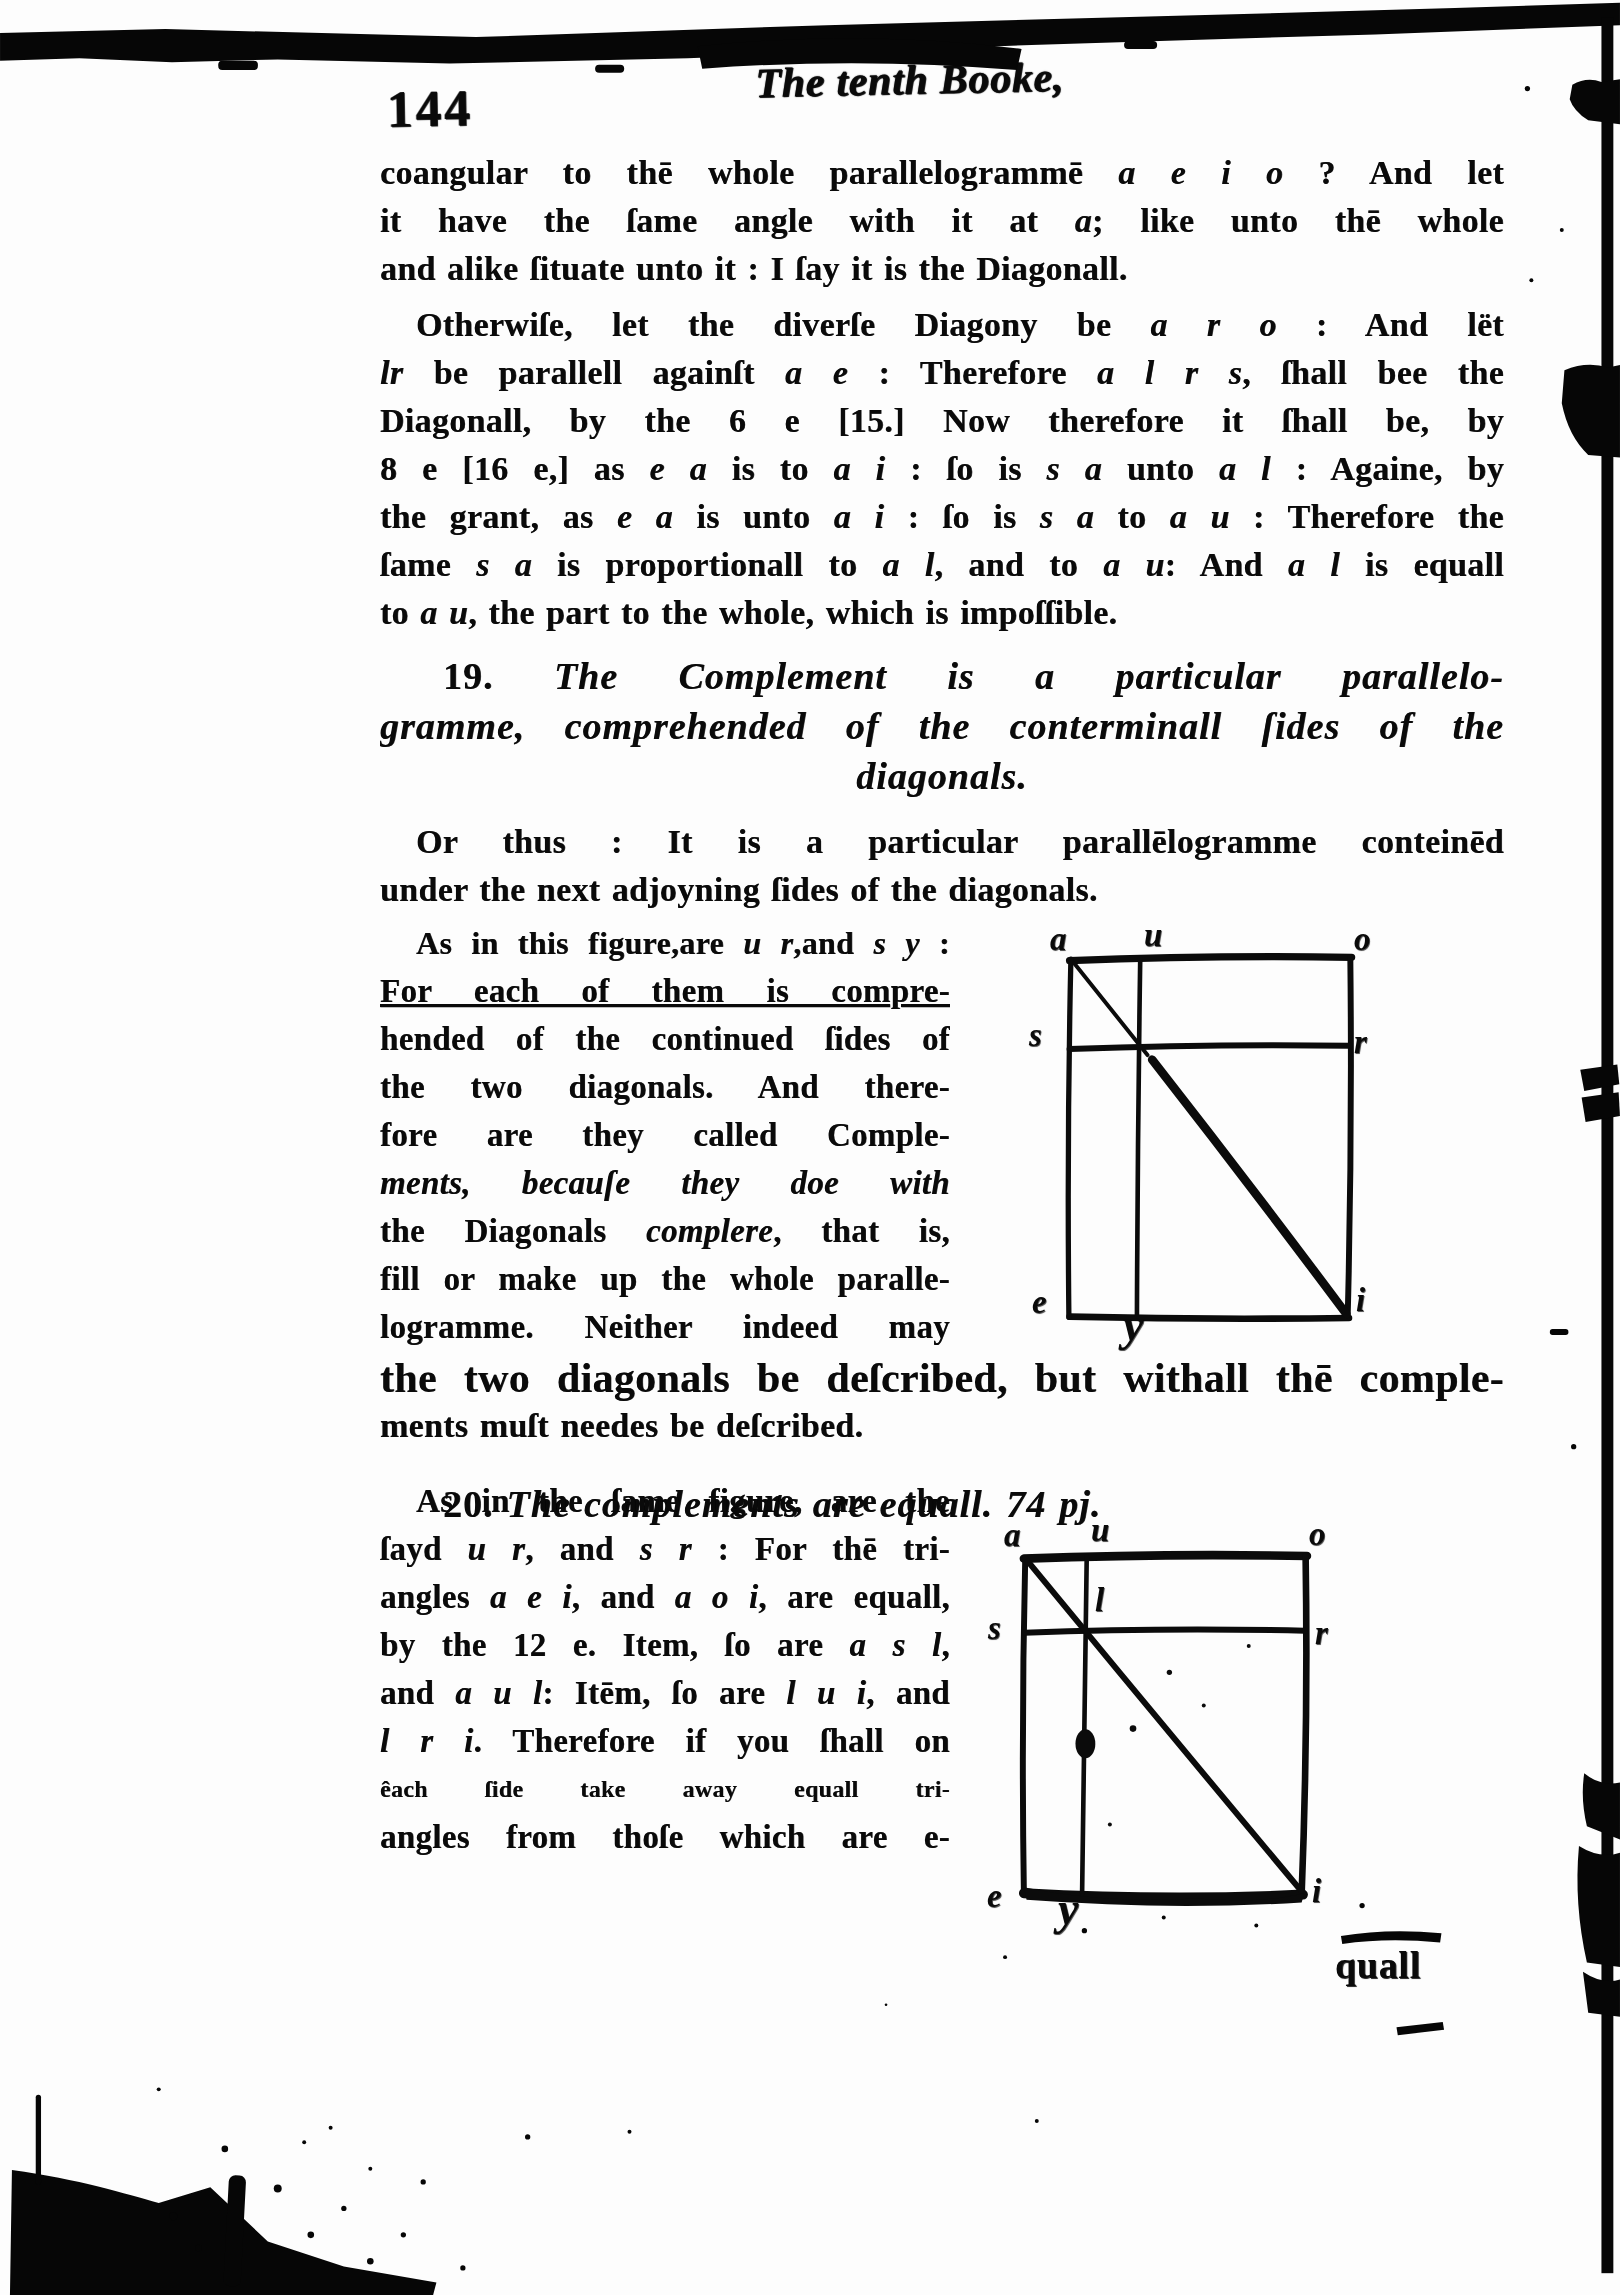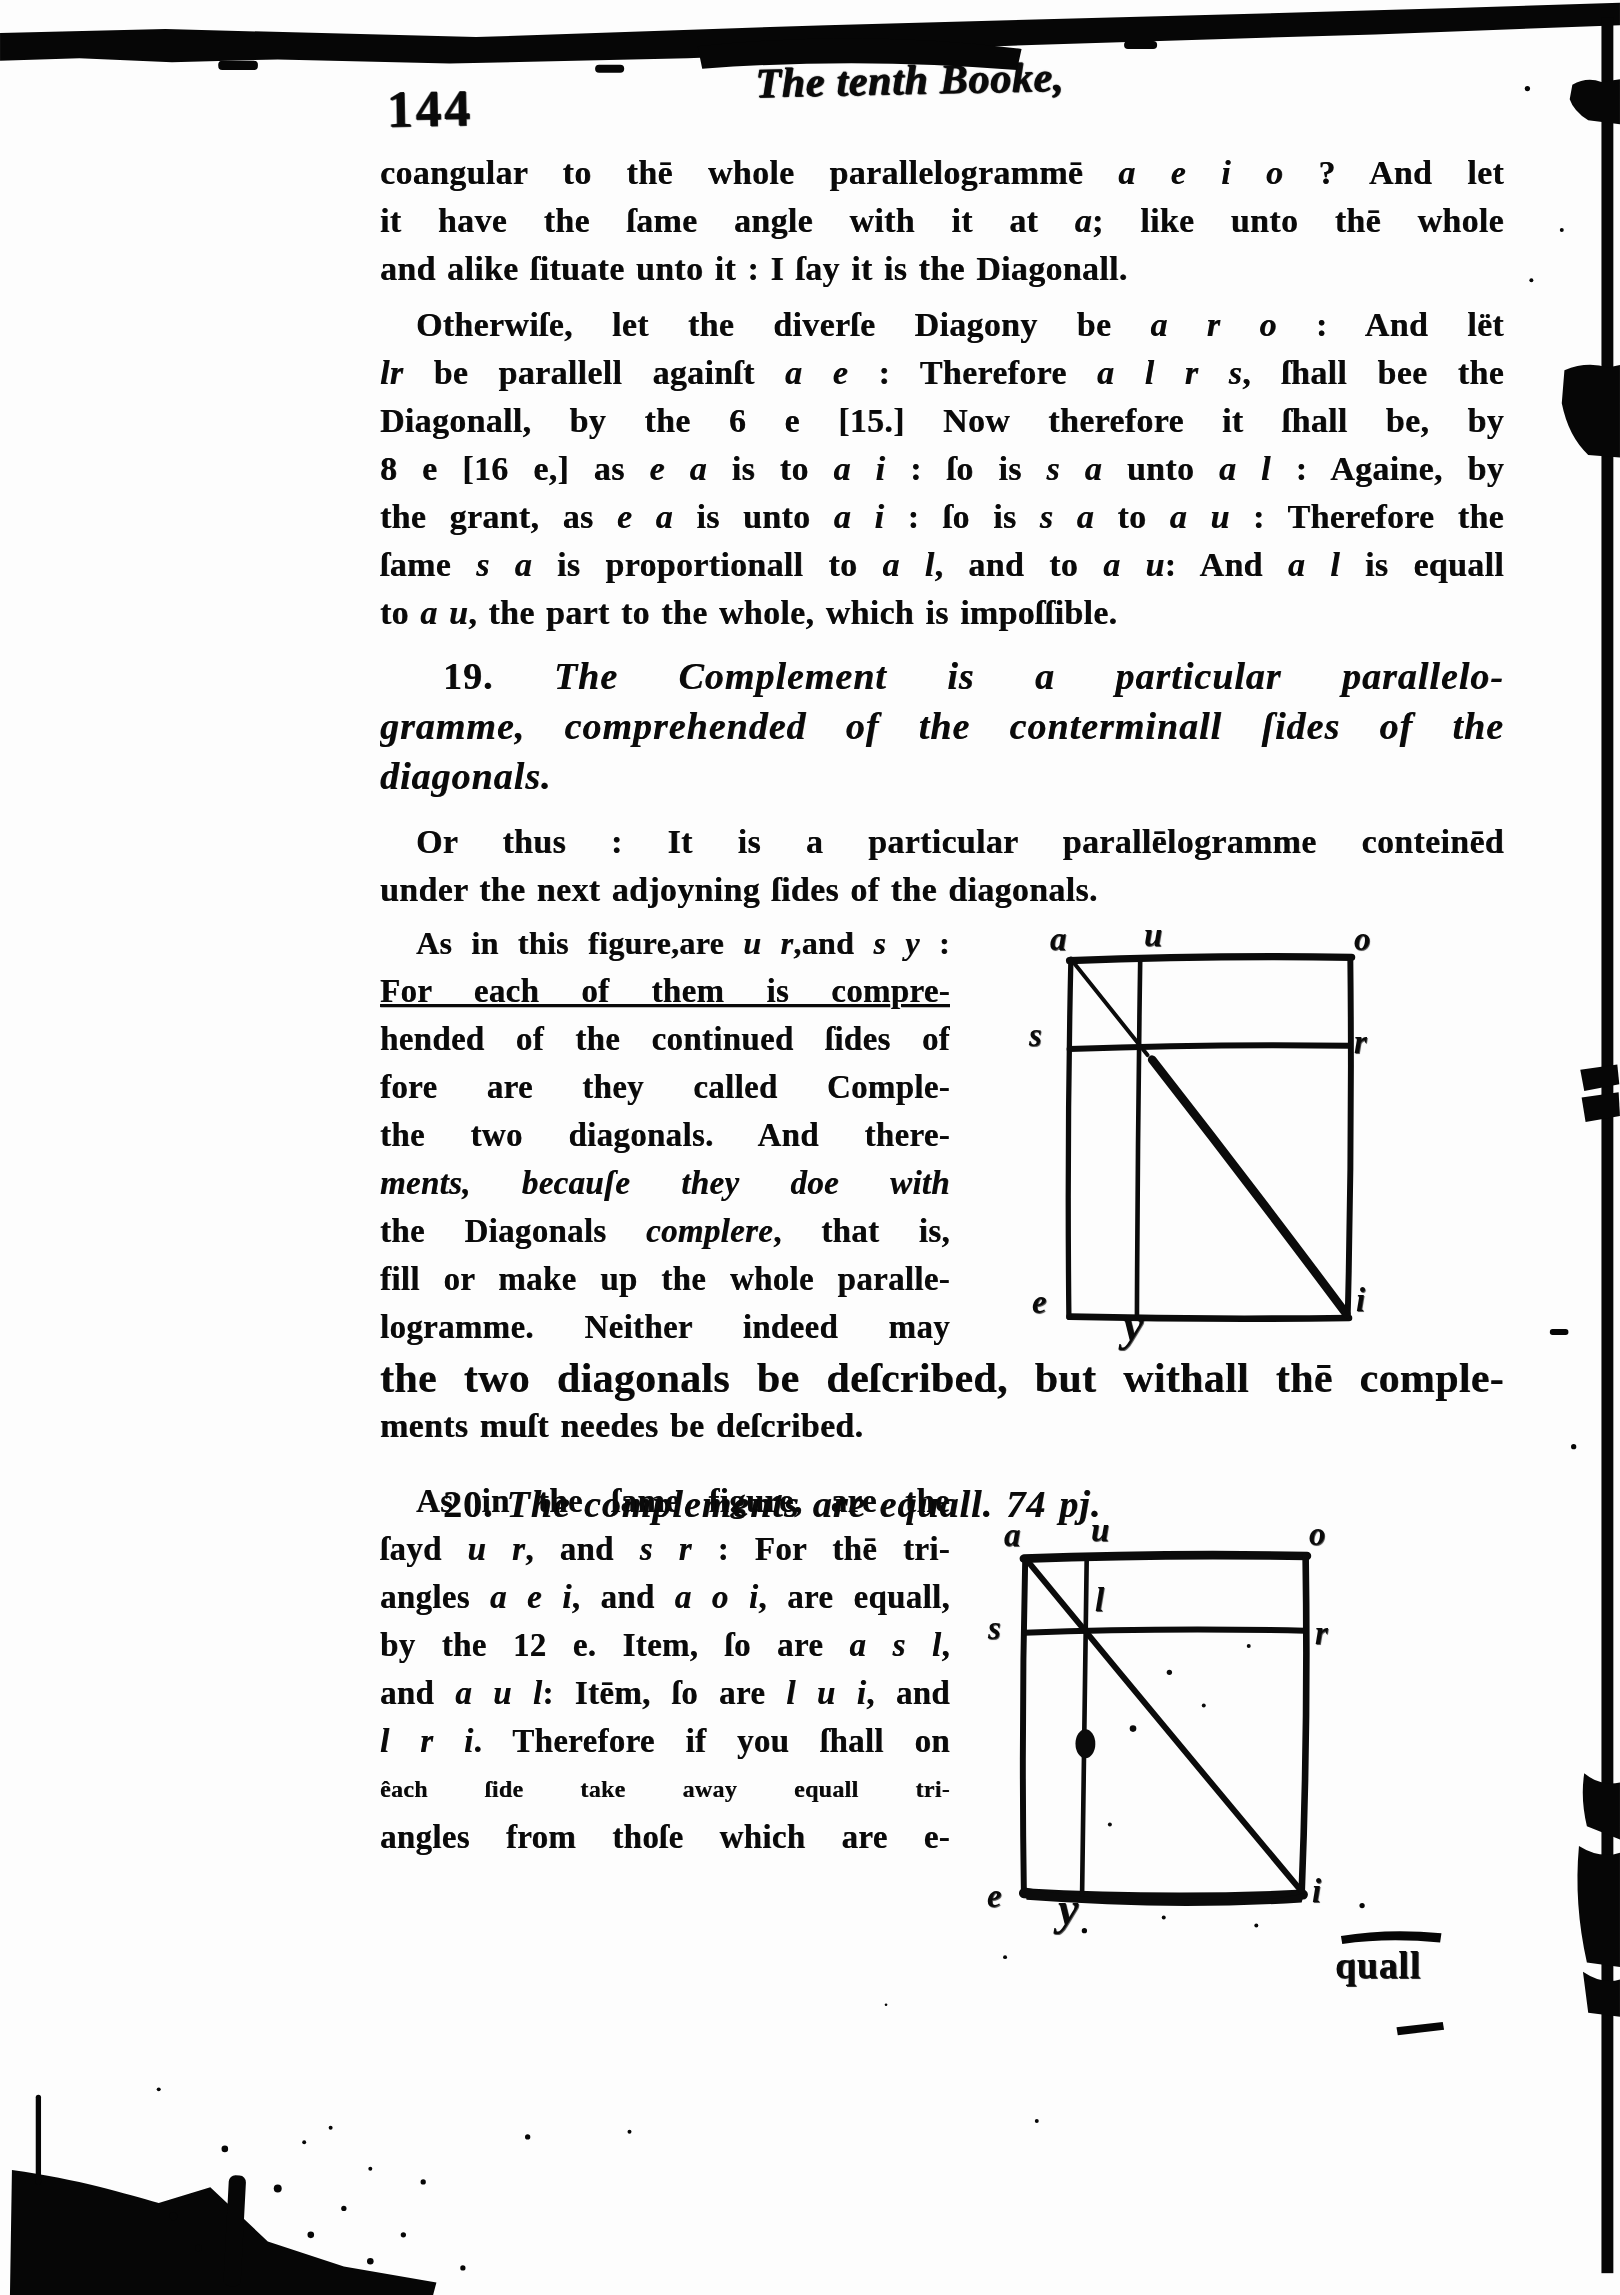--- a/index.html
+++ b/index.html
@@ -65,32 +65,32 @@
         <div class="line j" style="height: 48px; line-height: 48px; font-size: 34px;"><span class="ital">lr</span><span class="rom"> be parallell againſt </span><span class="ital">a e</span><span class="rom"> :  Therefore </span><span class="ital">a l r s</span><span class="rom">,  ſhall bee the</span></div>
         <div class="line j" style="height: 48px; line-height: 48px; font-size: 34px;"><span class="rom">Diagonall, by the 6 e [15.]  Now therefore it ſhall be, by</span></div>
         <div class="line j" style="height: 48px; line-height: 48px; font-size: 34px;"><span class="rom">8 e  [16 e,]  as </span><span class="ital">e a</span><span class="rom"> is to </span><span class="ital">a i</span><span class="rom"> :  ſo is </span><span class="ital">s a</span><span class="rom"> unto </span><span class="ital">a l</span><span class="rom"> :  Againe, by</span></div>
         <div class="line j" style="height: 48px; line-height: 48px; font-size: 34px;"><span class="rom">the grant, as </span><span class="ital">e a</span><span class="rom"> is unto </span><span class="ital">a i</span><span class="rom"> :  ſo is </span><span class="ital">s a</span><span class="rom"> to </span><span class="ital">a u</span><span class="rom"> :  Therefore the</span></div>
         <div class="line j" style="height: 48px; line-height: 48px; font-size: 34px;"><span class="rom">ſame </span><span class="ital">s a</span><span class="rom"> is proportionall to </span><span class="ital">a l</span><span class="rom">, and to </span><span class="ital">a u</span><span class="rom">:  And </span><span class="ital">a l</span><span class="rom"> is equall</span></div>
         <div class="line" style="height: 48px; line-height: 48px; font-size: 34px;"><span class="rom">to </span><span class="ital">a u</span><span class="rom">, the part to the whole, which is impoſſible.</span></div>
       </div>
       <div class="block head" style="left: 380px; top: 651px; width: 1124px;">
         <div class="line j" style="height: 50px; line-height: 50px; font-size: 38px; padding-left: 63px;"><span class="rom">19.  </span><span class="ital">The Complement is a particular parallelo-</span></div>
         <div class="line j" style="height: 50px; line-height: 50px; font-size: 38px;"><span class="ital">gramme, comprehended of the conterminall ſides of the</span></div>
-        <div class="line" style="height: 50px; line-height: 50px; font-size: 38px;"><span class="ital">diagonals.</span></div>
+        <div class="line" style="height: 50px; line-height: 50px; font-size: 38px; text-align: center;"><span class="ital">diagonals.</span></div>
       </div>
       <div class="block" style="left: 380px; top: 818px; width: 1124px;">
         <div class="line j" style="height: 48px; line-height: 48px; font-size: 34px; padding-left: 36px;"><span class="rom">Or thus :  It is a particular parallēlogramme conteinēd</span></div>
         <div class="line" style="height: 48px; line-height: 48px; font-size: 34px;"><span class="rom">under the next adjoyning ſides of the diagonals.</span></div>
       </div>
       <div class="block" style="left: 380px; top: 919px; width: 570px;">
         <div class="line j" style="height: 48px; line-height: 48px; font-size: 32px; padding-left: 36px;"><span class="rom">As in this figure,are </span><span class="ital">u r</span><span class="rom">,and </span><span class="ital">s y</span><span class="rom"> :</span></div>
         <div class="line j" style="height: 48px; line-height: 48px; font-size: 33px; text-decoration: underline;"><span class="rom">For each of them is compre-</span></div>
         <div class="line j" style="height: 48px; line-height: 48px; font-size: 33px;"><span class="rom">hended of the continued ſides of</span></div>
+        <div class="line j" style="height: 48px; line-height: 48px; font-size: 33px;"><span class="rom">the two diagonals.  And there-</span></div>
         <div class="line j" style="height: 48px; line-height: 48px; font-size: 33px;"><span class="rom">fore are they called Comple-</span></div>
-        <div class="line j" style="height: 48px; line-height: 48px; font-size: 33px;"><span class="rom">the two diagonals.  And there-</span></div>
         <div class="line j" style="height: 48px; line-height: 48px; font-size: 33px; font-style: italic;"><span class="rom">ments, becauſe they doe with</span></div>
         <div class="line j" style="height: 48px; line-height: 48px; font-size: 33px;"><span class="rom">the Diagonals </span><span class="ital">complere</span><span class="rom">,  that is,</span></div>
         <div class="line j" style="height: 48px; line-height: 48px; font-size: 33px;"><span class="rom">fill or make up the whole paralle-</span></div>
         <div class="line j" style="height: 48px; line-height: 48px; font-size: 33px;"><span class="rom">logramme.  Neither indeed may</span></div>
       </div>
       <div class="block" style="left: 380px; top: 1354px; width: 1124px;">
         <div class="line j" style="height: 48px; line-height: 48px; font-size: 42px;"><span class="rom">the two diagonals be deſcribed, but withall thē comple-</span></div>
         <div class="line" style="height: 48px; line-height: 48px; font-size: 34px;"><span class="rom">ments muſt needes be deſcribed.</span></div>
       </div>
       <div class="block head" style="left: 380px; top: 1479px; width: 1124px;">

